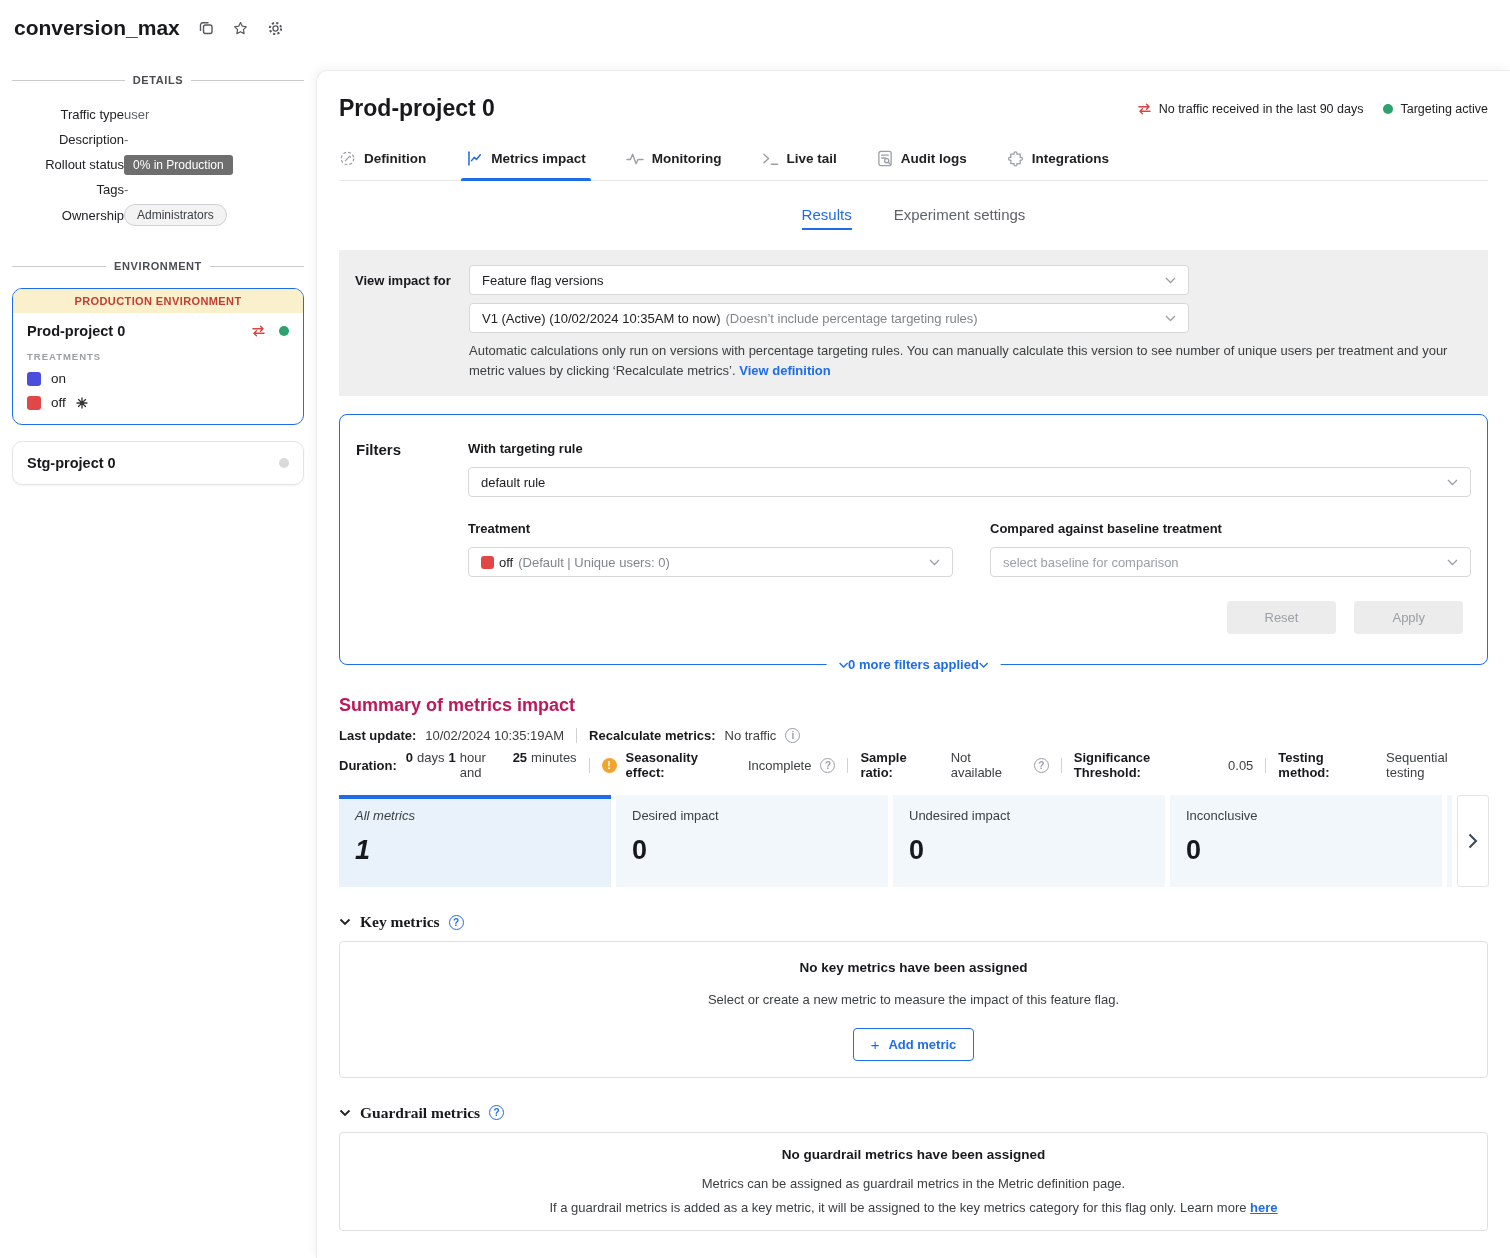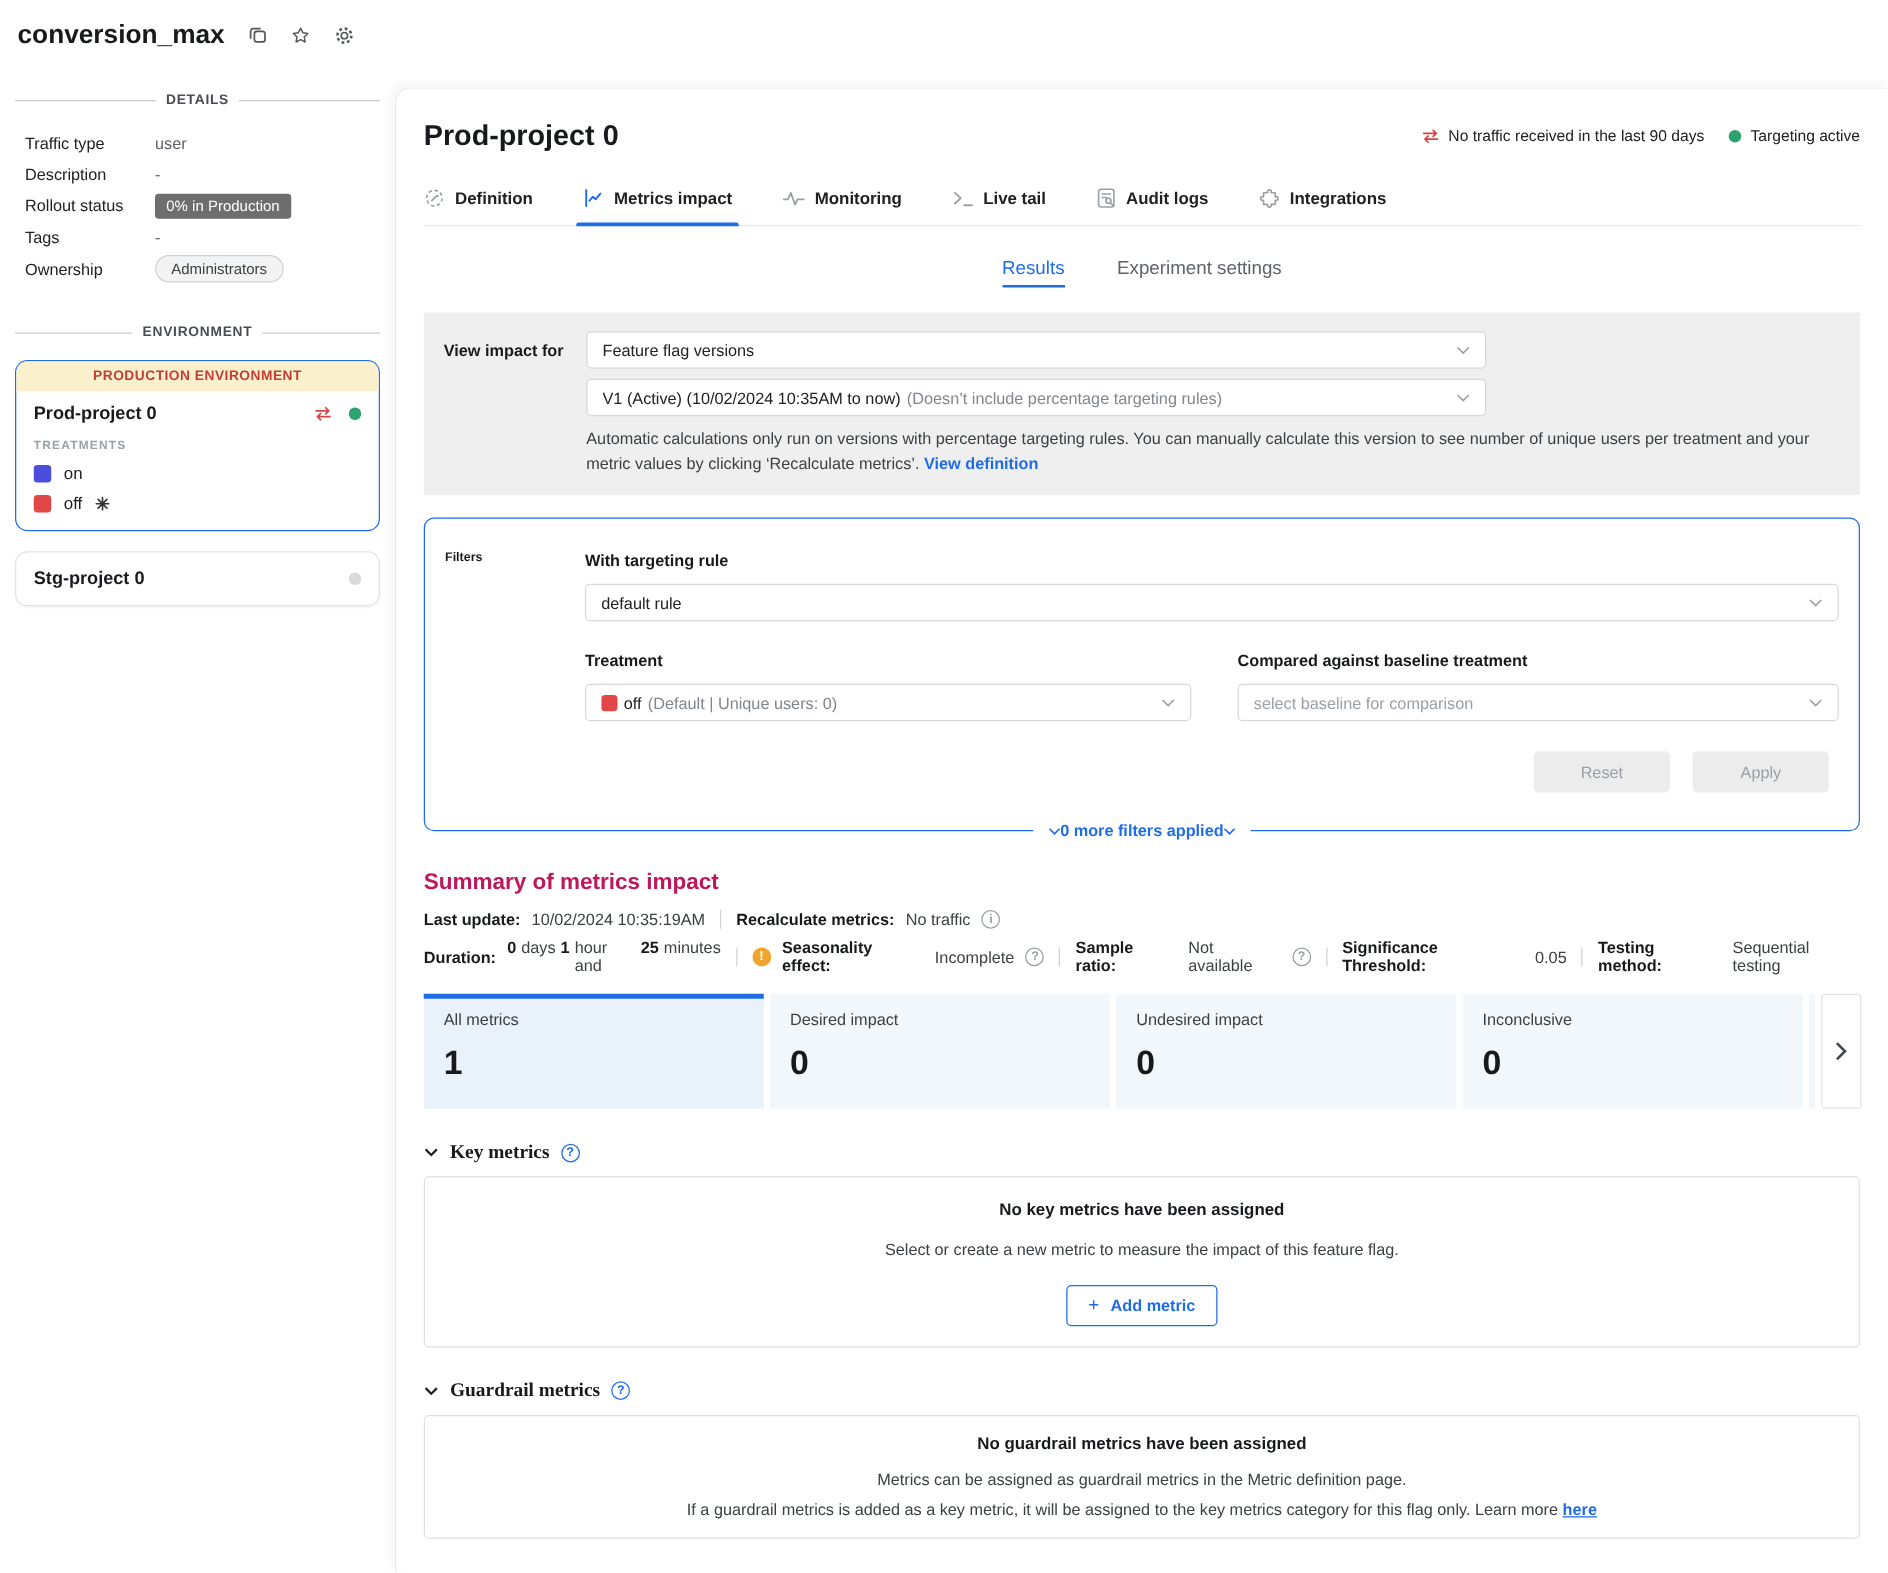--- a/index.html
+++ b/index.html
@@ -14,21 +14,21 @@
   .sidebar { position:absolute; left:0; top:0; width:316px; height:100%; background:#fff; }
   .app-header { display:flex; align-items:center; gap:18px; padding:16px 14px 0 14px; }
   .app-title { font-size:21px; font-weight:700; color:#17191c; }
   .hicon { color:#55585c; cursor:pointer; }
 
   .section-heading { display:flex; align-items:center; gap:8px; margin:34px 12px 0 12px; }
   .section-heading .rule { flex:1; height:1px; background:#c9cbce; }
   .section-heading .htxt { font-size:11px; font-weight:700; color:#494d52; letter-spacing:.6px; }
 
   .details { margin:18px 0 0 20px; }
-  .drow { display:flex; align-items:center; min-height:21px; margin-bottom:4px; }
+  .drow { display:flex; align-items:center; min-height:21px; margin-bottom:4px;text-align:right; }
   .dlabel { width:104px; font-size:13px; color:#202124; flex:none; }
   .dvalue { font-size:13px; color:#5f6368; }
   .badge-rollout { background:#6e6e6e; color:#fff; font-size:12px; padding:3px 9px; border-radius:3px; }
   .pill { border:1px solid #cfd1d4; background:#f3f3f4; color:#3c4043; font-size:12px; padding:3px 12px; border-radius:12px; }
 
   .env-card { margin:16px 12px 0 12px; border-radius:10px; background:#fff; }
   .env-card.prod { border:1.5px solid #1f6ce8; overflow:hidden; }
   .env-banner { background:#faf0cb; color:#c23d34; font-size:11px; font-weight:700; letter-spacing:.4px; text-align:center; padding:6px 0; }
   .env-body { padding:10px 14px 14px 14px; }
   .env-title-row { display:flex; align-items:center; justify-content:space-between; }
@@ -72,21 +72,21 @@
   .vif-label { width:114px; flex:none; font-weight:700; font-size:13px; padding-top:8px; color:#17191c; }
   .dd { background:#fff; border:1px solid #d8d8d8; border-radius:4px; height:30px; display:flex; align-items:center; justify-content:space-between; padding:0 12px; font-size:13px; color:#202124; cursor:pointer; }
   .dd.w720 { width:720px; margin-bottom:8px; }
   .dd .ddtext { display:flex; gap:5px; align-items:center; white-space:nowrap; overflow:hidden; }
   .muted { color:#80868b; }
   .placeholder { color:#9aa0a6; }
   .help { font-size:13px; color:#3c4043; line-height:1.55; margin-top:6px; max-width:1020px; }
   .blue-link { color:#1f6ce8; font-weight:700; cursor:pointer; }
 
   .filters-box { border:1.5px solid #1f6ce8; border-radius:8px; margin-top:18px; position:relative; padding:26px 16px 0 16px; display:flex; }
-  .filters-label { width:112px; flex:none; font-weight:700; font-size:10px; color:#17191c; }
+  .filters-label { width:112px; flex:none; font-weight:700; font-size:15px; color:#17191c; }
   .filters-body { flex:1; }
   .flabel { display:block; font-size:13px; font-weight:700; color:#17191c; margin-bottom:11px; }
   .filter-cols { display:flex; gap:37px; margin-top:24px; }
   .fcol-left { width:485px; flex:none; }
   .fcol-right { flex:1; }
   .filter-buttons { display:flex; justify-content:flex-end; gap:18px; margin:24px 8px 30px 0; }
   .btn { border:none; border-radius:4px; font-size:13px; font-family:inherit; padding:9px 38px; cursor:pointer; }
   .btn.disabled { background:#ececec; color:#9aa0a6; }
   .more-filters { position:absolute; bottom:-10px; left:50%; transform:translateX(-50%); background:#fff; padding:2px 12px; display:flex; align-items:center; color:#1f6ce8; font-size:13px; font-weight:700; cursor:pointer; }
 
@@ -98,21 +98,21 @@
   .abtn.share { background:#e5e6e8; color:#202124; }
 
   .meta-line { display:flex; align-items:center; gap:9px; font-size:13px; color:#3c4043; margin-top:12px; flex-wrap:nowrap; }
   .meta-line + .meta-line { margin-top:7px; }
   .meta-line b { color:#17191c; }
   .vr { width:1px; height:15px; background:#d0d2d5; margin:0 3px; }
   .durgrp { display:flex; gap:4px; align-items:baseline; }
 
   .cards-row { display:flex; gap:5px; margin-top:15px; height:92px; }
   .mcard { width:272px; flex:none; background:#f2f7fb; padding:13px 16px; position:relative; cursor:pointer; }
-  .mcard.active { background:#e9f1fa; }
+  .mcard.active { background:#e9f1fa;font-style:italic; }
   .mcard.active::before { content:""; position:absolute; top:0; left:0; right:0; height:4px; background:#1f6ce8; }
   .mcard .lbl { font-size:13px; color:#3c4043; }
   .mcard .val { font-size:27px; font-weight:700; color:#17191c; margin-top:12px; }
   .sliver { width:5px; flex:none; background:#f2f7fb; }
   .next-btn { width:32px; flex:none; background:#fff; border:1px solid #e4e4e4; border-radius:3px; display:flex; align-items:center; justify-content:center; cursor:pointer; }
 
   .section-head { display:flex; align-items:center; gap:9px; margin:26px 0 10px 0; }
   .section-title { font-size:15.5px; font-weight:700; color:#17191c;font-family:Liberation Serif, serif; }
   .chev { cursor:pointer; }
   .q { width:15px; height:15px; border-radius:50%; border:1.3px solid currentColor; font-size:10px; font-weight:700; display:inline-flex; align-items:center; justify-content:center; cursor:pointer; flex:none; }

